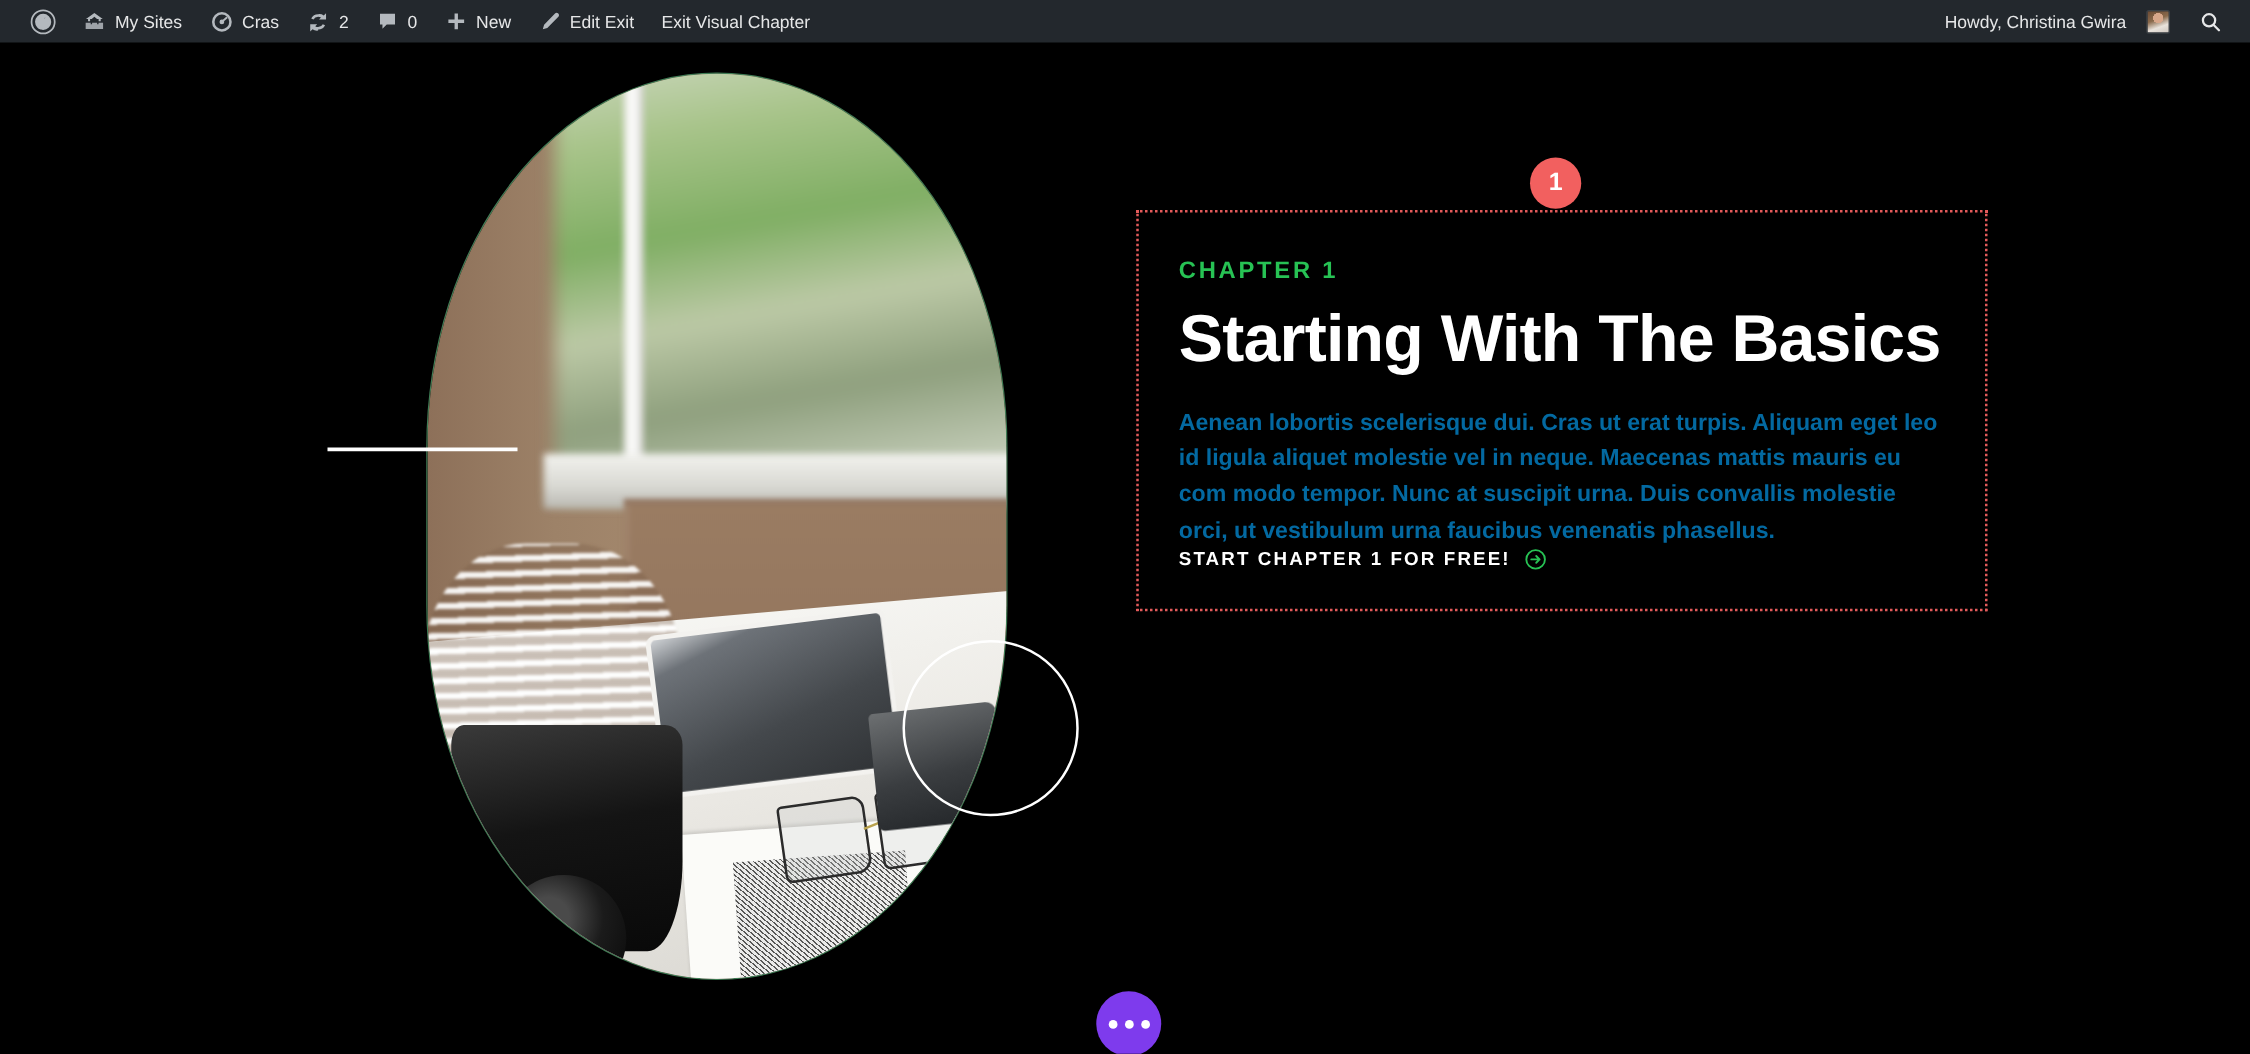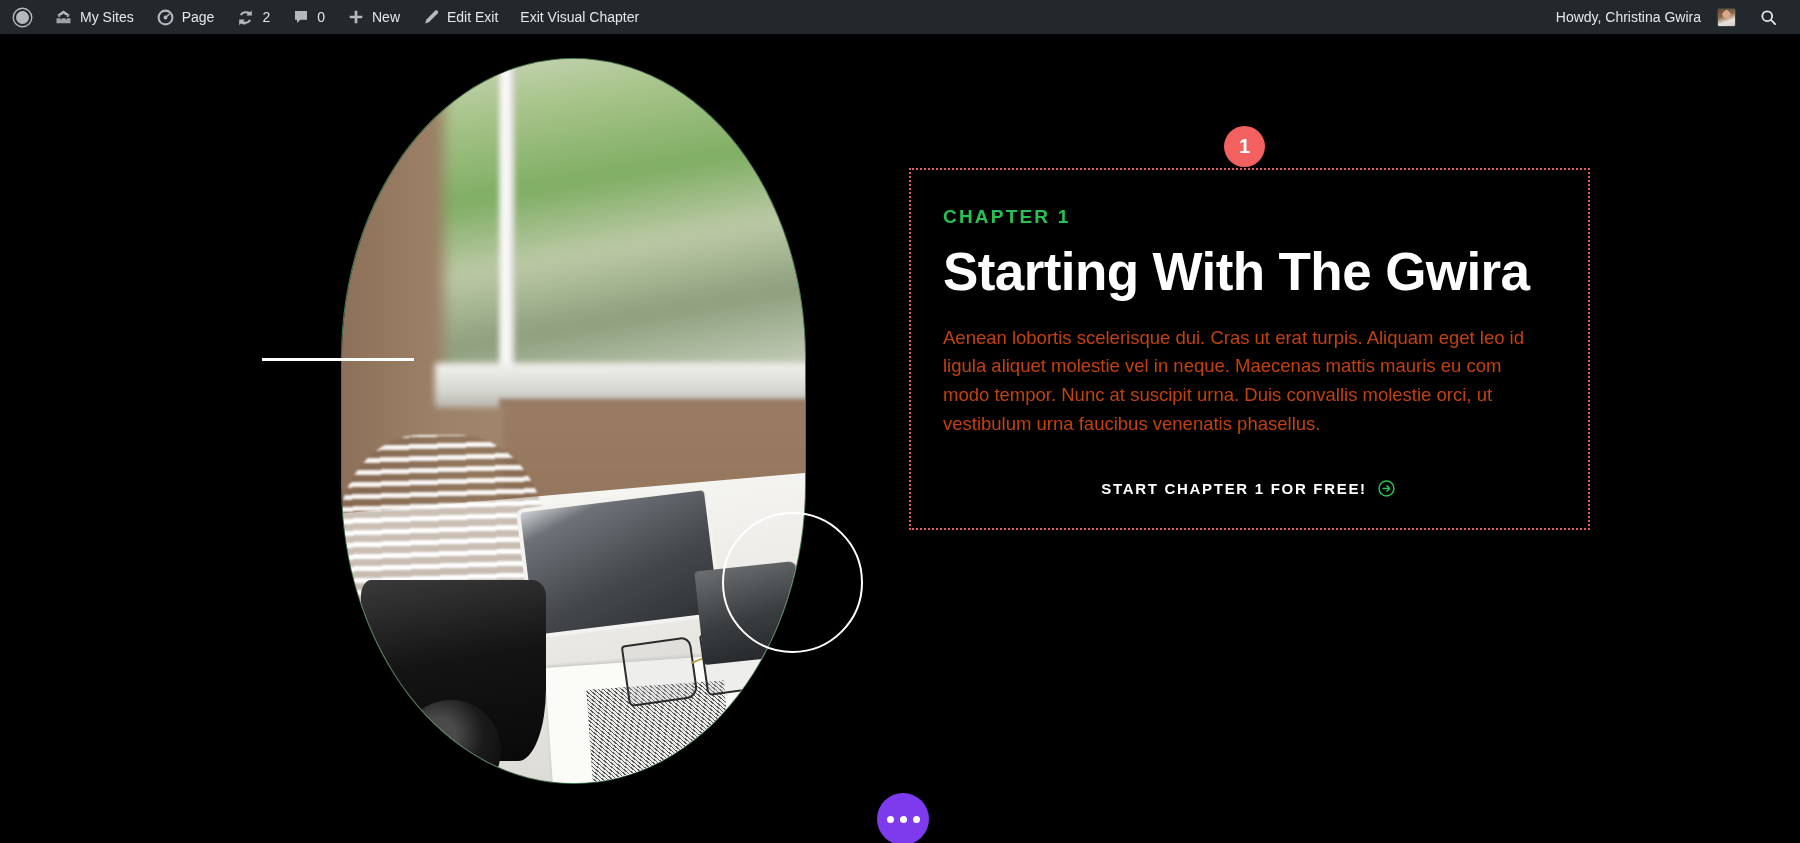--- a/index.html
+++ b/index.html
@@ -17,20 +17,21 @@
     position: absolute;
     top: 0; left: 0;
     width: 1800px;
     height: 34px;
     background: #23282d;
     display: flex;
     align-items: center;
     color: #c3c4c7;
     font-size: 14px;
     z-index: 50;
+    padding-left: 12px;
   }
   .ab-left { display: flex; align-items: center; height: 34px; }
   .ab-right { display: flex; align-items: center; height: 40px; margin-left: auto; padding-right: 8px; }
 
   .ab-item {
     display: flex;
     align-items: center;
     gap: 7px;
     height: 34px;
     padding: 0 11px;
@@ -285,31 +286,31 @@
   .headline {
     color: #ffffff;
     font-size: 53px;
     line-height: 1.05;
     font-weight: bold;
     letter-spacing: -0.6px;
     margin-bottom: 24px;
     font-family: "Liberation Sans", sans-serif;
   }
   .body-copy {
-    color: #c2410c;
+    color: #0369a1;
     font-size: 18.5px;
     line-height: 1.55;
     max-width: 608px;
     font-family: "Liberation Sans", sans-serif;
+    font-weight: bold;
   }
   .cta-row {
     display: flex;
-    justify-content: center;
-    align-items: center;
-    margin-top: 41px;
+    justify-content: flex-start;
+    align-items: center;
   }
   .cta {
     display: inline-flex;
     align-items: center;
     gap: 10px;
     color: #ffffff;
     font-size: 15px;
     font-weight: bold;
     letter-spacing: 1.7px;
     text-transform: uppercase;
@@ -369,21 +370,21 @@
 
     <div class="ab-item">
       <span class="ab-icon">
         <svg width="19" height="19" viewBox="0 0 24 24" fill="none">
           <circle cx="12" cy="12" r="10" fill="#b4b9be"></circle>
           <circle cx="12" cy="12" r="7.4" fill="#23282d"></circle>
           <circle cx="12" cy="12" r="2.4" fill="#b4b9be"></circle>
           <path d="M12 12 17.3 7.3" stroke="#b4b9be" stroke-width="2"></path>
         </svg>
       </span>
-      <span>Page</span>
+      <span>Cras</span>
     </div>
 
     <div class="ab-item">
       <span class="ab-icon">
         <svg width="19" height="19" viewBox="0 0 24 24" fill="#b4b9be">
           <path d="M12 4.2a7.8 7.8 0 0 0-7 4.4l2.3 1A5.3 5.3 0 0 1 12 6.7c1.1 0 2.1.3 2.9.9l-2 2H20V3.2l-2.3 2.3A7.7 7.7 0 0 0 12 4.2z"></path>
           <path d="M12 19.8a7.8 7.8 0 0 0 7-4.4l-2.3-1a5.3 5.3 0 0 1-4.7 2.9c-1.1 0-2.1-.3-2.9-.9l2-2H4v7.4l2.3-2.3a7.7 7.7 0 0 0 5.7 1.3z"></path>
         </svg>
       </span>
       <span class="ab-count">2</span>
@@ -461,21 +462,21 @@
   </div>
 
   <div class="deco-line"></div>
   <div class="deco-circle"></div>
 
   <div class="module-wrap">
     <div class="badge">1</div>
 
     <div class="module">
       <div class="eyebrow">Chapter 1</div>
-      <h1 class="headline">Starting With The Gwira</h1>
+      <h1 class="headline">Starting With The Basics</h1>
       <p class="body-copy">Aenean lobortis scelerisque dui. Cras ut erat turpis. Aliquam eget leo id ligula aliquet molestie vel in neque. Maecenas mattis mauris eu com modo tempor. Nunc at suscipit urna. Duis convallis molestie orci, ut vestibulum urna faucibus venenatis phasellus.</p>
 
       <div class="cta-row">
         <a class="cta" href="#">
           <span>Start Chapter 1 For Free!</span>
           <span class="cta-arrow">
             <svg width="19" height="19" viewBox="0 0 24 24" fill="none" stroke="#27c254" stroke-width="1.9">
               <circle cx="12" cy="12" r="9.4"></circle>
               <path d="M7.6 12h8.4M12.6 8.6 16 12l-3.4 3.4" stroke-linecap="round" stroke-linejoin="round"></path>
             </svg>

